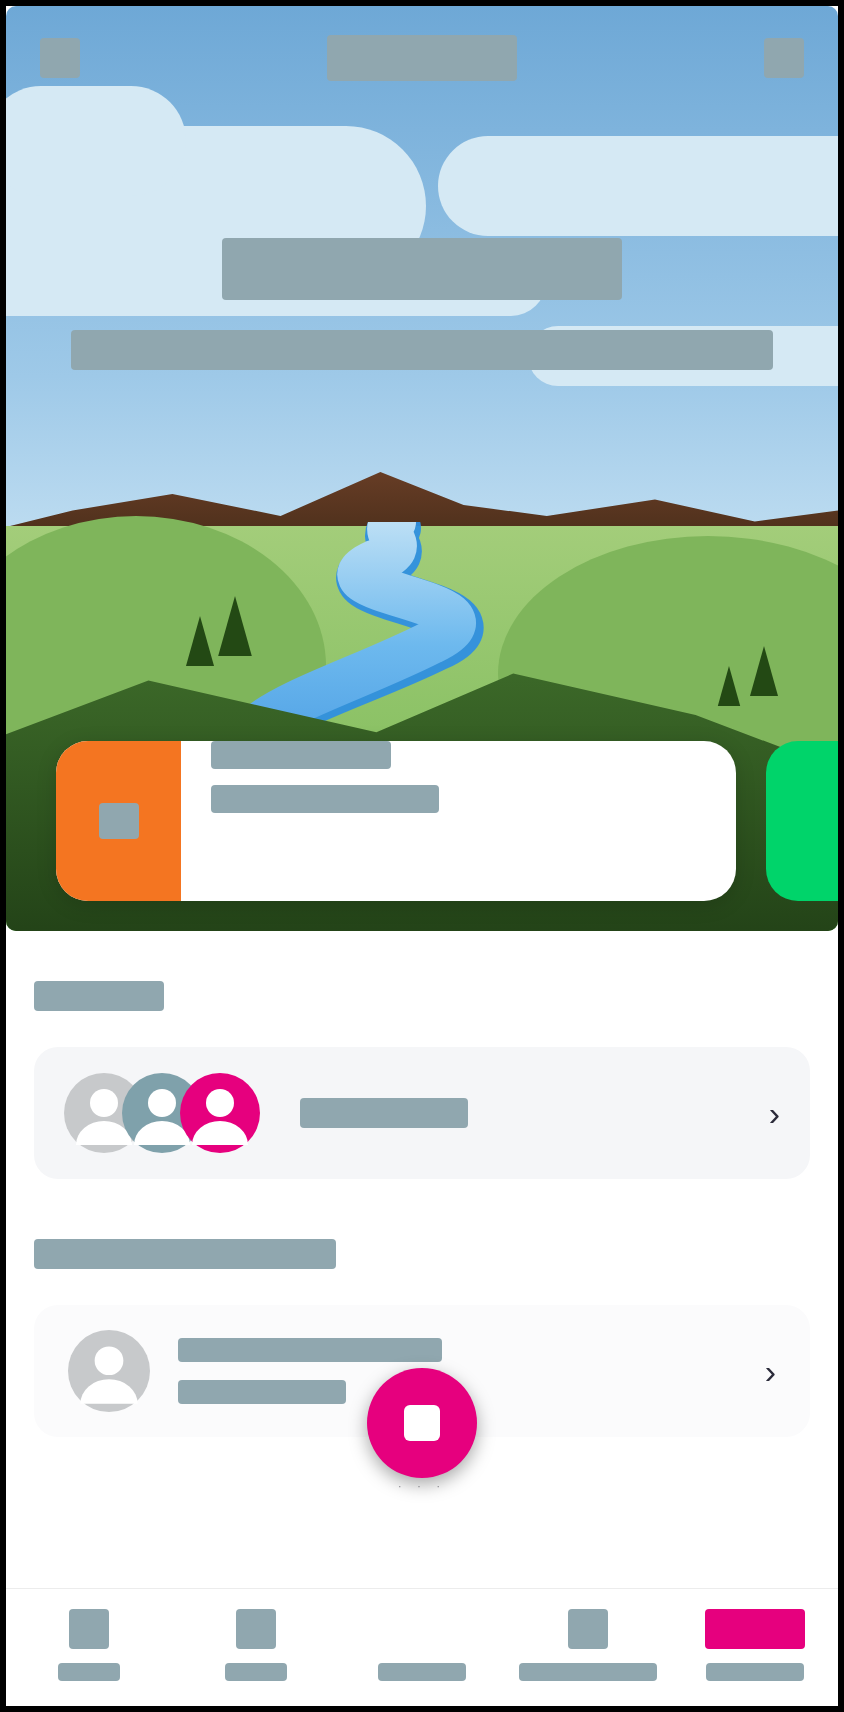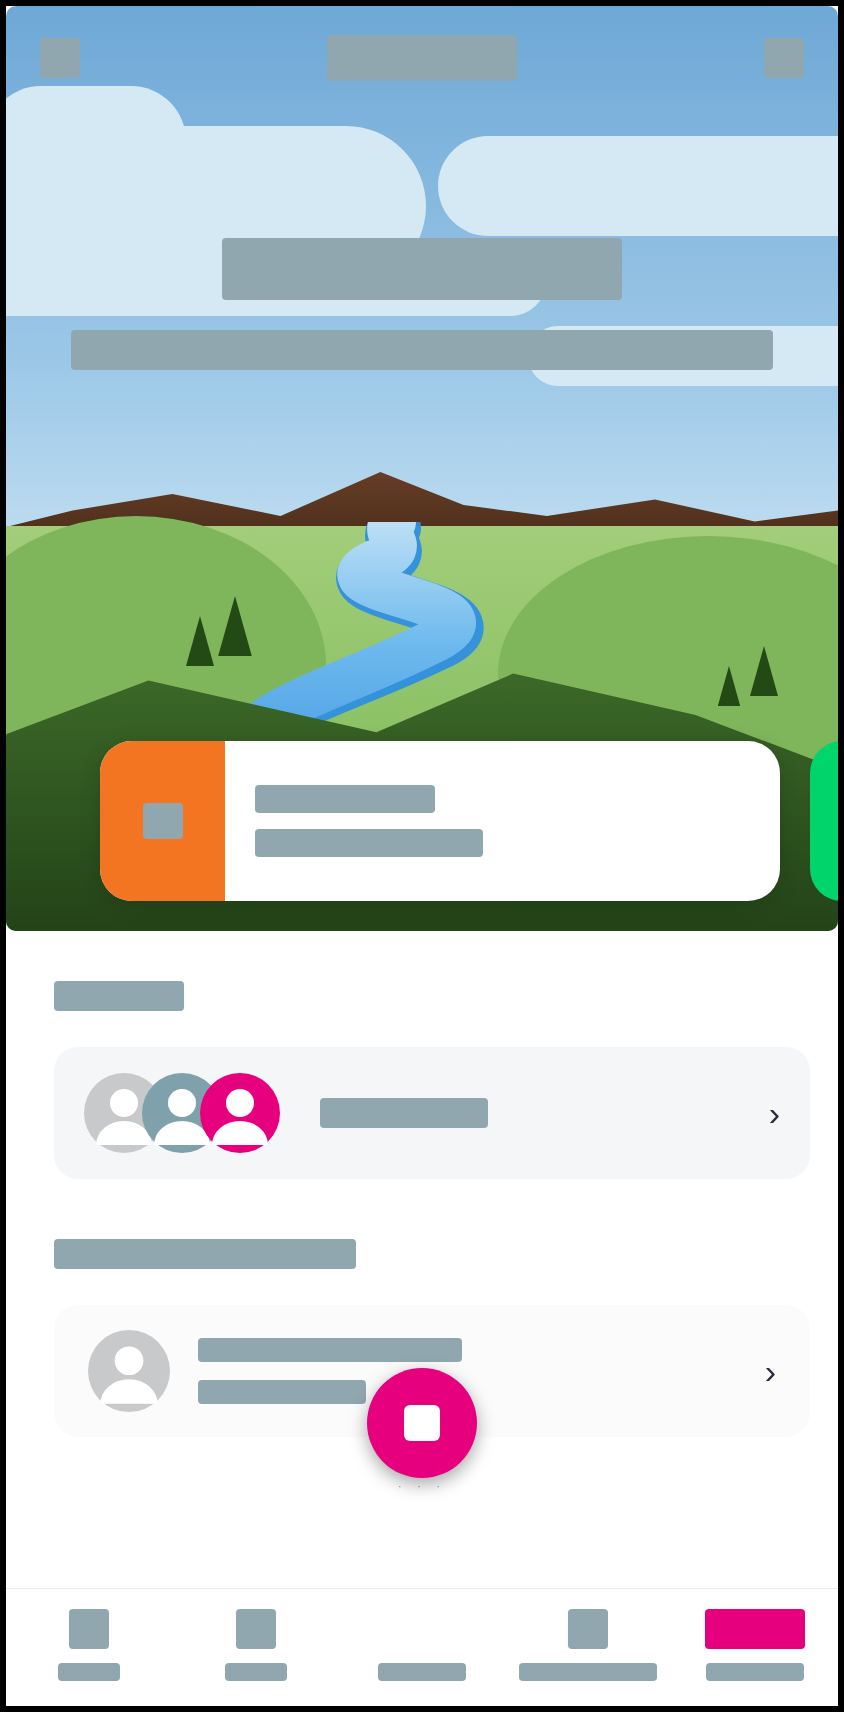--- a/index.html
+++ b/index.html
@@ -63,36 +63,36 @@
 
   
   .hero-text { position:absolute; top:232px; left:0; right:0; text-align:center; padding:0 40px;}
   .hero-text .h1 { width:400px; height:62px; margin:0 auto 30px; display:block;}
   .hero-text .h2 { width:702px; height:40px; margin:0 auto; display:block;}
 
   
   .cards { position:absolute; left:0; right:0; top:735px; display:flex; gap:30px; padding-left:50px; }
   .card {
     flex:0 0 680px; height:160px; background:#fff; border-radius:32px; overflow:hidden;
-    display:flex; align-items:center; box-shadow:0 4px 20px rgba(0,0,0,.15);margin-left:44px;
+    display:flex; align-items:flex-start; box-shadow:0 4px 20px rgba(0,0,0,.15);
   }
   .card .badge { width:125px; height:100%; background:#f47521; display:flex; align-items:center; justify-content:center; }
   .card .badge .inner { width:40px; height:36px; }
   .card .body { flex:1; padding:0 30px; display:flex; flex-direction:column; gap:16px;}
   .card .body .l1 { width:180px; height:28px; }
   .card .body .l2 { width:228px; height:28px; }
   .card2 {
     flex:0 0 680px; height:160px; background:#00d46a; border-radius:32px; overflow:hidden;
     display:flex; align-items:center;
   }
 
   
   .sheet {
     position:absolute; top:925px; left:0; right:0; bottom:0;
-    background:#fff; border-radius:42px 42px 0 0; padding:50px 28px 0;margin-left:20px;
+    background:#fff; border-radius:42px 42px 0 0; padding:50px 28px 0;
   }
   .sec-title { width:130px; height:30px; margin-bottom:36px; }
   .sec-title.wide { width:302px; }
 
   .friends-row {
     background:#f5f6f8; border-radius:24px; height:132px; display:flex; align-items:center;
     padding:0 30px; margin-bottom:60px;
   }
   .avatars { display:flex; }
   .avatar { width:80px; height:80px; border-radius:50%; margin-left:-22px; display:flex; align-items:center; justify-content:center; }

